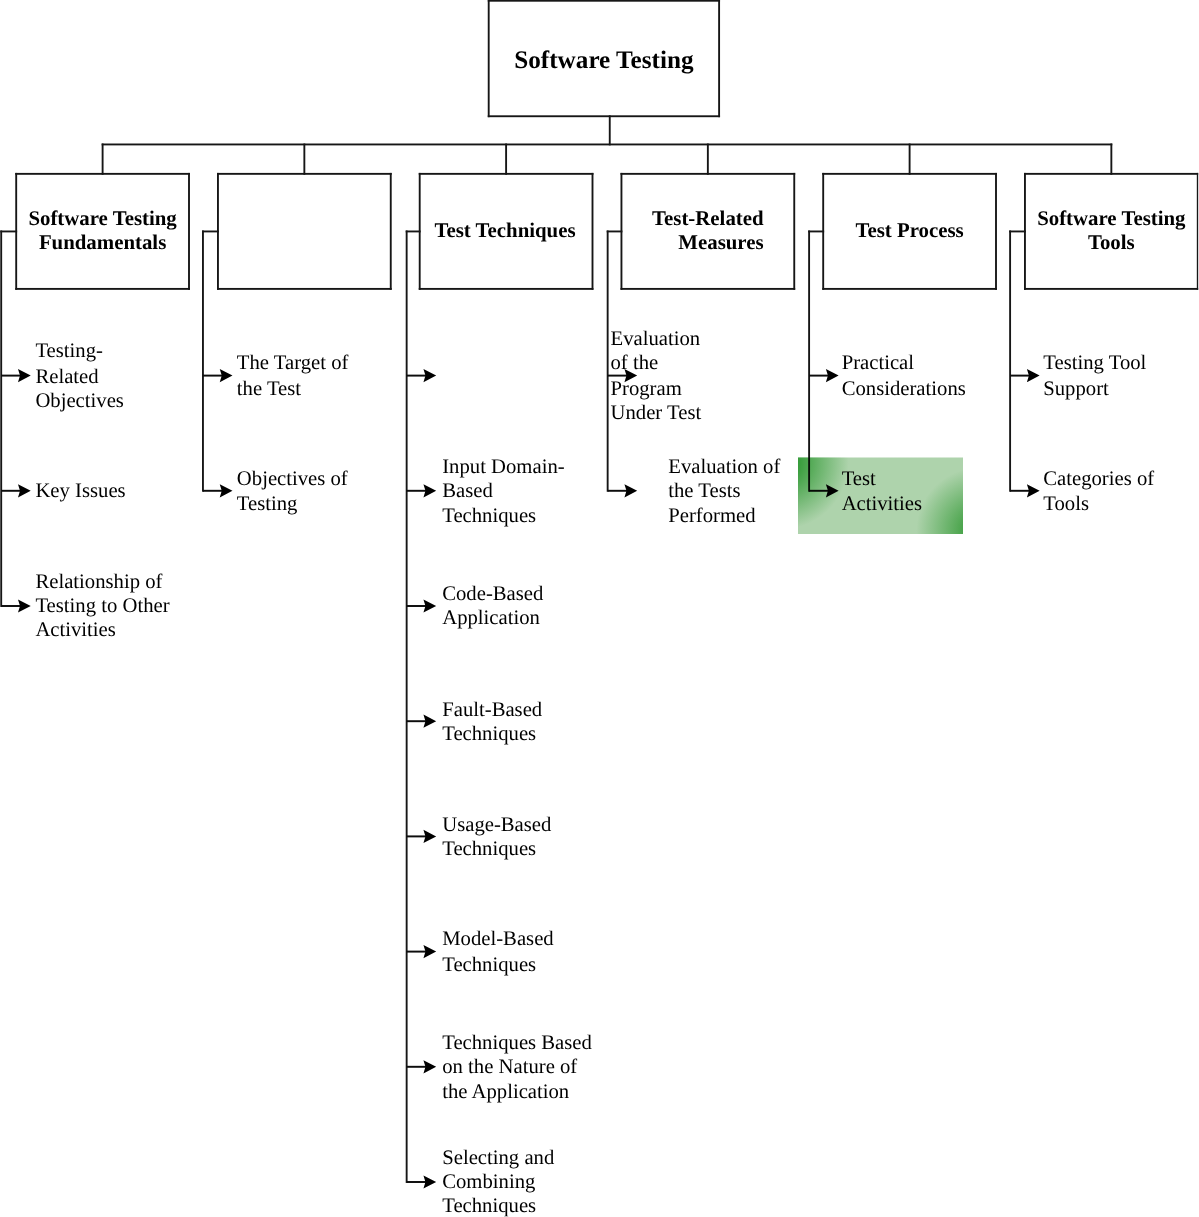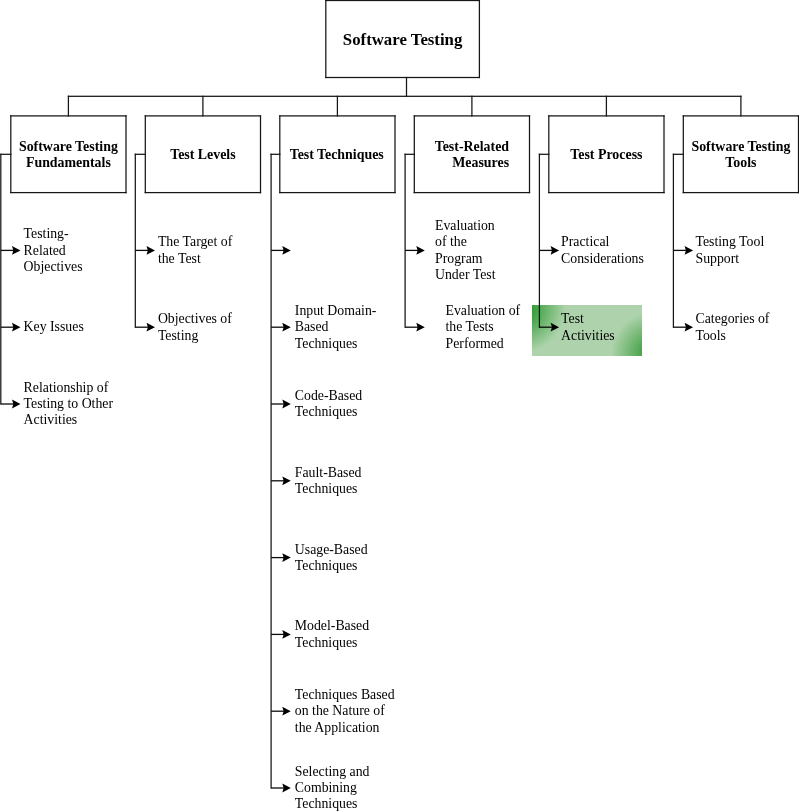--- a/index.html
+++ b/index.html
@@ -100,23 +100,20 @@
       <path d="M 20.5 7.199999999999989 L 12 2.7999999999999883 L 13.35 7.199999999999989 L 12 11.599999999999989 Z" fill="#000"></path>
     </svg>
     <div class="leaf-label" style="left: 23.6px; top: 319.4px;">Key Issues</div>
     <svg class="arrow" width="21.7" height="14" viewBox="0 0 21.7 14" style="left: 0px; top: 397px;">
       <rect x="0.8" y="6.35" width="13.399999999999999" height="1.3" fill="#0d0d0d"></rect>
       <path d="M 20.5 7 L 12 2.5999999999999996 L 13.35 7 L 12 11.4 Z" fill="#000"></path>
     </svg>
     <div class="leaf-label" style="left: 23.6px; top: 379.9px;">Relationship of
 Testing to Other
 Activities</div>
-    <div class="node-box" style="left: 144.675px; top: 115.275px; width: 116.45px; height: 77.95px;">
-      <span style="white-space: pre-line;">Test Levels</span>
-    </div>
     <svg class="arrow" width="21.7" height="14" viewBox="0 0 21.7 14" style="left: 135px; top: 243px;">
       <rect x="0.30000000000001137" y="6.750000000000005" width="13.399999999999999" height="1.3" fill="#0d0d0d"></rect>
       <path d="M 20.00000000000001 7.400000000000006 L 11.50000000000001 3.0000000000000053 L 12.85000000000001 7.400000000000006 L 11.50000000000001 11.800000000000006 Z" fill="#000"></path>
     </svg>
     <div class="leaf-label" style="left: 157.9px; top: 234.45px;">The Target of
 the Test</div>
     <svg class="arrow" width="21.7" height="14" viewBox="0 0 21.7 14" style="left: 135px; top: 320px;">
       <rect x="0.30000000000001137" y="6.549999999999988" width="13.399999999999999" height="1.3" fill="#0d0d0d"></rect>
       <path d="M 20.00000000000001 7.199999999999989 L 11.50000000000001 2.7999999999999883 L 12.85000000000001 7.199999999999989 L 11.50000000000001 11.599999999999989 Z" fill="#000"></path>
     </svg>
@@ -134,21 +131,21 @@
       <path d="M 19.800000000000022 7.199999999999989 L 11.300000000000022 2.7999999999999883 L 12.650000000000022 7.199999999999989 L 11.300000000000022 11.599999999999989 Z" fill="#000"></path>
     </svg>
     <div class="leaf-label" style="left: 294.8px; top: 303.1px;">Input Domain-
 Based
 Techniques</div>
     <svg class="arrow" width="21.7" height="14" viewBox="0 0 21.7 14" style="left: 271px; top: 397px;">
       <rect x="0.10000000000002274" y="6.35" width="13.399999999999999" height="1.3" fill="#0d0d0d"></rect>
       <path d="M 19.800000000000022 7 L 11.300000000000022 2.5999999999999996 L 12.650000000000022 7 L 11.300000000000022 11.4 Z" fill="#000"></path>
     </svg>
     <div class="leaf-label" style="left: 294.8px; top: 388.05px;">Code-Based
-Techniques</div>
+Application</div>
     <svg class="arrow" width="21.7" height="14" viewBox="0 0 21.7 14" style="left: 271px; top: 474px;">
       <rect x="0.10000000000002274" y="6.150000000000011" width="13.399999999999999" height="1.3" fill="#0d0d0d"></rect>
       <path d="M 19.800000000000022 6.800000000000011 L 11.300000000000022 2.400000000000011 L 12.650000000000022 6.800000000000011 L 11.300000000000022 11.200000000000012 Z" fill="#000"></path>
     </svg>
     <div class="leaf-label" style="left: 294.8px; top: 464.85px;">Fault-Based
 Techniques</div>
     <svg class="arrow" width="21.7" height="14" viewBox="0 0 21.7 14" style="left: 271px; top: 551px;">
       <rect x="0.10000000000002274" y="5.950000000000022" width="13.399999999999999" height="1.3" fill="#0d0d0d"></rect>
       <path d="M 19.800000000000022 6.600000000000023 L 11.300000000000022 2.2000000000000224 L 12.650000000000022 6.600000000000023 L 11.300000000000022 11.000000000000023 Z" fill="#000"></path>
     </svg>
@@ -175,21 +172,21 @@
 Combining
 Techniques</div>
     <div class="node-box" style="left: 413.675px; top: 115.275px; width: 116.45px; height: 77.95px; text-align: right;">
       <span style="white-space: pre-line;">Test-Related
 Measures</span>
     </div>
     <svg class="arrow" width="21.7" height="14" viewBox="0 0 21.7 14" style="left: 405px; top: 243px;">
       <rect x="0.10000000000002274" y="6.750000000000005" width="13.399999999999999" height="1.3" fill="#0d0d0d"></rect>
       <path d="M 19.800000000000022 7.400000000000006 L 11.300000000000022 3.0000000000000053 L 12.650000000000022 7.400000000000006 L 11.300000000000022 11.800000000000006 Z" fill="#000"></path>
     </svg>
-    <div class="leaf-label" style="left: 435px; top: 218.15px;">Evaluation
+    <div class="leaf-label" style="left: 407px; top: 218.15px;">Evaluation
 of the
 Program
 Under Test</div>
     <svg class="arrow" width="21.7" height="14" viewBox="0 0 21.7 14" style="left: 405px; top: 320px;">
       <rect x="0.10000000000002274" y="6.549999999999988" width="13.399999999999999" height="1.3" fill="#0d0d0d"></rect>
       <path d="M 19.800000000000022 7.199999999999989 L 11.300000000000022 2.7999999999999883 L 12.650000000000022 7.199999999999989 L 11.300000000000022 11.599999999999989 Z" fill="#000"></path>
     </svg>
     <div class="leaf-label" style="left: 426.5px; top: 303.1px; margin-left: 19px;">Evaluation of
 the Tests
 Performed</div>

